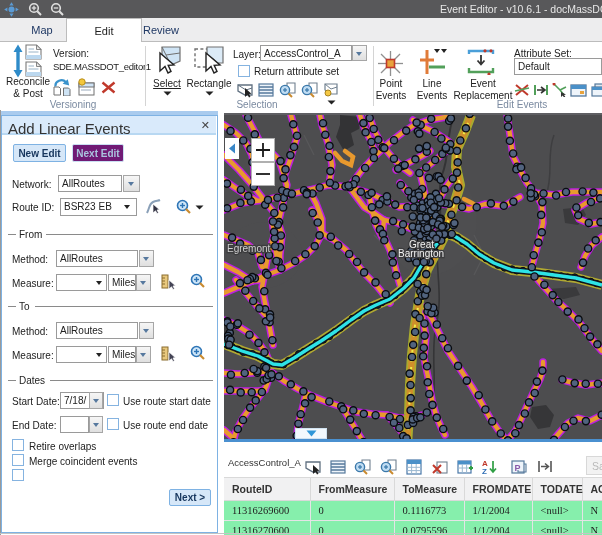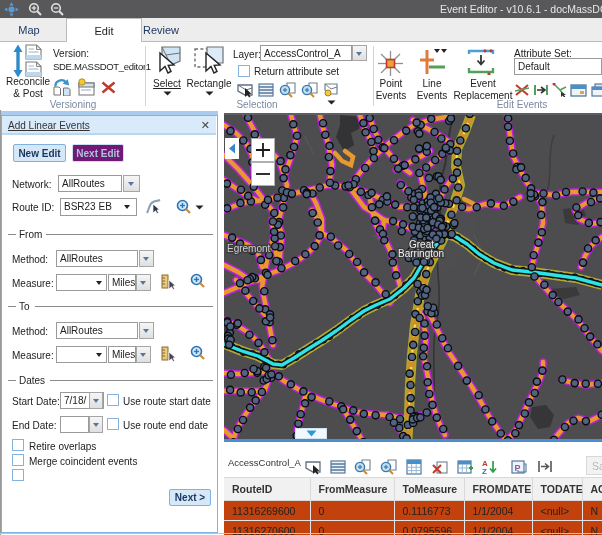--- a/index.html
+++ b/index.html
@@ -14,41 +14,41 @@
 .tab.active { background:#fff; border:1px solid #bcbcbc; border-bottom:none; height:24px; color:#222; }
 
 #ribbon { position:absolute; left:0; top:42px; width:602px; height:68px; background:#fff; }
 .gsep { position:absolute; top:4px; width:1px; height:60px; background:#d4d4d4; }
 .glabel { position:absolute; top:57px; font-size:10px; color:#7a8aa0; width:120px; text-align:center; }
 .biglabel { position:absolute; font-size:10px; color:#222; text-align:center; line-height:11.5px; }
 #blueline { position:absolute; left:0; top:111px; width:218px; height:4px; background:#a9cbee; }
 
 #panel { position:absolute; left:0; top:115px; width:218px; height:418px; background:#fff; border:1px solid #7eb2e3; border-left:2px solid #7eb2e3; }
 #panel-hdr { position:absolute; left:0; top:0; width:214px; height:19px; border-bottom:2px solid #b8d8f2; background:#d9eafb; }
-#panel-hdr span { position:absolute; left:6px; top:4px; font-size:10px; color:#333;text-decoration:underline; }
+#panel-hdr span { position:absolute; left:6px; top:4px; font-size:15px; color:#333; }
 #panel-x { position:absolute; right:6px; top:3px; font-size:11px; color:#444; }
 .btn { position:absolute; background:#d6e7f8; border:1px solid #7eb2e3; border-radius:2px; font-size:10px; color:#17365d; text-align:center; }
 .btn.disabled { background:#701a75; border-color:#cadff2; color:#aac4de; }
 .lbl { position:absolute; font-size:10px; color:#222; white-space:nowrap; }
 .inp { position:absolute; background:#fff; border:1px solid #9a9a9a; font-size:10px; color:#222; padding:2px 0 0 3px; }
 .dbtn { position:absolute; background:linear-gradient(#f6f6f6,#dfdfdf); border:1px solid #a6a6a6; }
 .dbtn:after { content:""; position:absolute; left:50%; top:50%; margin:-1.5px 0 0 -3.5px; border:3.5px solid transparent; border-top:4px solid #56789e; }
 .carr { position:absolute; width:0; height:0; border:3.5px solid transparent; border-top:4.5px solid #222; }
 .cb { position:absolute; width:12px; height:12px; background:#fff; border:1px solid #85b3e0; }
 .sep { position:absolute; height:1px; background:#8a8a8a; }
 .seplbl { position:absolute; font-size:10px; color:#222; background:#fff; }
 
 #map { position:absolute; left:224px; top:115px; width:378px; height:324px; overflow:hidden; background:#4b4b4d; }
 
 #tablepanel { position:absolute; left:224px; top:439px; width:378px; height:96px; background:#fff; border-top:3px solid #4a90d0; }
 #tbar { position:absolute; left:0; top:0; width:378px; height:33px; background:#fff; }
 #tname { position:absolute; left:4px; top:15px; font-size:10.5px; color:#333; }
 table#grid { position:absolute; left:0; top:35px; border-collapse:collapse; table-layout:fixed; width:378px; font-size:10.5px; }
 #grid th { background:#f1f1f2; border:1px solid #d9d9d9; border-left:none; font-weight:bold; color:#333; text-align:left; padding:0 0 0 8px; height:23px; }
-#grid td { border-right:1px solid #e4e4e6; border-bottom:1px solid #e4e4e6; color:#222; padding:0 0 0 8px; height:20px; background:#c2410c; }
+#grid td { border-right:1px solid #e4e4e6; border-bottom:1px solid #e4e4e6; color:#222; padding:0 0 0 8px; height:20px; background:#86efac;font-family:Liberation Serif, serif; }
 </style></head><body>
 <div id="stage">
 
 <div id="titlebar">
  <svg class="abs" style="left:4px;top:2px" width="15" height="15" viewBox="0 0 15 15">
   <circle cx="7.5" cy="7.5" r="3" fill="#5b9bd5"></circle>
   <path d="M7.5,0.2 L9.6,3.4 L5.4,3.4 Z M7.5,14.8 L9.6,11.6 L5.4,11.6 Z M0.2,7.5 L3.4,5.4 L3.4,9.6 Z M14.8,7.5 L11.6,5.4 L11.6,9.6 Z" fill="#5b9bd5"></path>
  </svg>
  <svg class="abs" style="left:28px;top:2px" width="15" height="15" viewBox="0 0 15 15">
   <circle cx="6" cy="6" r="4.3" fill="none" stroke="#e0e0e0" stroke-width="1.6"></circle>
@@ -58,21 +58,21 @@
  </svg>
  <svg class="abs" style="left:50px;top:2px" width="15" height="15" viewBox="0 0 15 15">
   <circle cx="6" cy="6" r="4.3" fill="none" stroke="#e0e0e0" stroke-width="1.6"></circle>
   <line x1="9.3" y1="9.3" x2="13" y2="13" stroke="#e0e0e0" stroke-width="2"></line>
   <line x1="3.8" y1="6" x2="8.2" y2="6" stroke="#e0e0e0" stroke-width="1.3"></line>
  </svg>
  <div id="title-text" style="right:auto;left:440px">Event Editor - v10.6.1 - docMassDOTMaint</div>
 </div>
 
 <div id="tabs">
- <div class="tab" style="left:3px;width:52px;">Map</div>
+ <div class="tab" style="left:16px;width:52px;">Map</div>
  <div class="tab active" style="left:66px;width:76px;">Edit</div>
  <div class="tab" style="left:133px;width:56px;">Review</div>
 </div>
 
 <div id="ribbon">
 
  <svg class="abs" style="left:13px;top:2px" width="42" height="34" viewBox="0 0 42 34">
   <path d="M5,6 L5,28" stroke="#2e8bc9" stroke-width="3.4" fill="none"></path>
   <path d="M5,0.5 L9.5,8 L0.5,8 Z M5,33.5 L9.5,26 L0.5,26 Z" fill="#2e8bc9"></path>
   <g>

